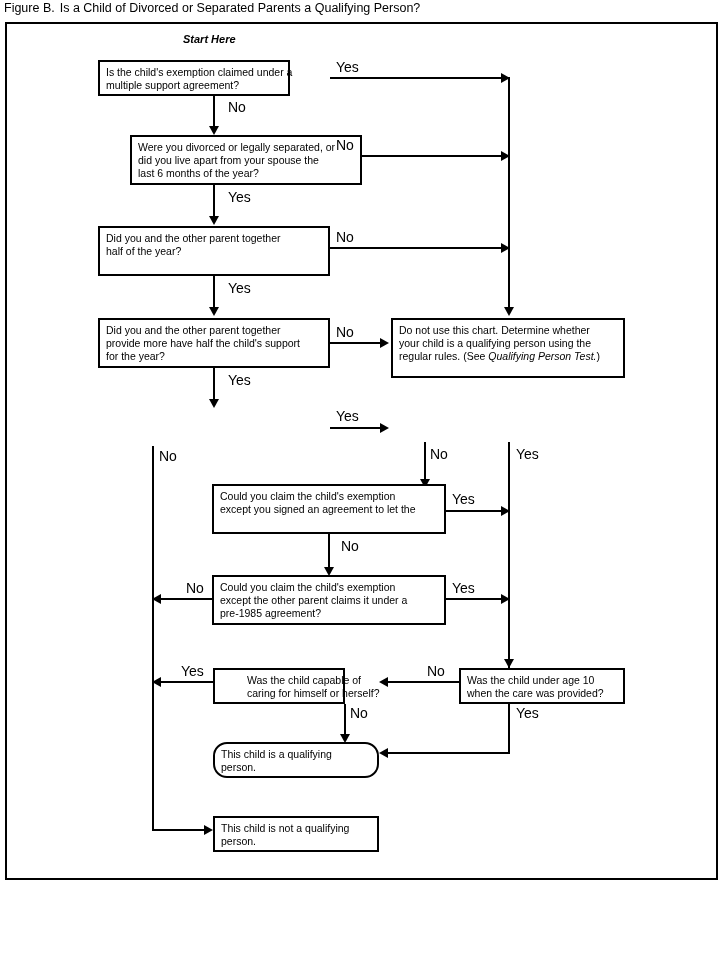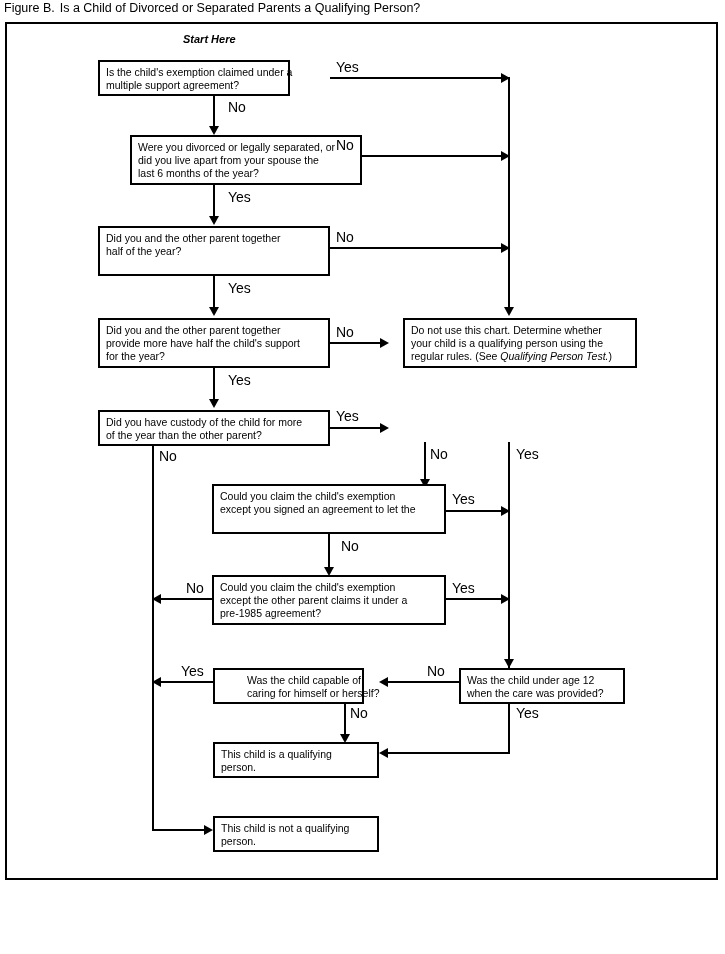--- a/index.html
+++ b/index.html
@@ -172,38 +172,34 @@
 
   <div class="vline" style="left:508px; top:77px; height:235px;"></div>
   <div class="arrow arrow-down" style="left:504px; top:307px;"></div>
 
   <div class="node" style="left:98px; top:318px; width:232px; height:50px;">
     <span class="line">Did you and the other parent together</span>
     <span class="line">provide more have half the child's support</span>
     <span class="line">for the year?</span>
   </div>
 
-  <div class="node" style="left:403px; top:318px; width:234px; height:50px;">
+  <div class="node" style="left:391px; top:318px; width:234px; height:60px;">
     <span class="line">Do not use this chart. Determine whether</span>
     <span class="line">your child is a qualifying person using the</span>
     <span class="line"><span>regular rules. (See </span><i>Qualifying Person Test.</i><span>)</span></span>
   </div>
 
   <div class="hline" style="left:330px; top:342px; width:53px;"></div>
   <div class="arrow arrow-right" style="left:380px; top:338px;"></div>
   <div class="edge-label" style="left:336px; top:326px;">No</div>
 
   <div class="vline" style="left:213px; top:368px; height:36px;"></div>
   <div class="arrow arrow-down" style="left:209px; top:399px;"></div>
   <div class="edge-label" style="left:228px; top:374px;">Yes</div>
 
-  <div class="node" style="left:98px; top:410px; width:232px; height:36px;">
-    <span class="line">Did you have custody of the child for more</span>
-    <span class="line">of the year than the other parent?</span>
-  </div>
 
 
   <div class="hline" style="left:330px; top:427px; width:53px;"></div>
   <div class="arrow arrow-right" style="left:380px; top:423px;"></div>
   <div class="edge-label" style="left:336px; top:410px;">Yes</div>
 
   <div class="vline" style="left:152px; top:446px; height:385px;"></div>
   <div class="hline" style="left:152px; top:829px; width:57px;"></div>
   <div class="arrow arrow-right" style="left:204px; top:825px;"></div>
   <div class="edge-label" style="left:159px; top:450px;">No</div>
@@ -236,48 +232,48 @@
   </div>
 
   <div class="hline" style="left:154px; top:598px; width:58px;"></div>
   <div class="arrow arrow-left" style="left:152px; top:594px;"></div>
   <div class="edge-label" style="left:186px; top:582px;">No</div>
 
   <div class="hline" style="left:446px; top:598px; width:59px;"></div>
   <div class="arrow arrow-right" style="left:501px; top:594px;"></div>
   <div class="edge-label" style="left:452px; top:582px;">Yes</div>
 
-  <div class="node" style="left:213px; top:668px; width:151px; height:36px;padding-left:32px;">
+  <div class="node" style="left:213px; top:668px; width:132px; height:36px;padding-left:32px;">
     <span class="line">Was the child capable of</span>
     <span class="line">caring for himself or herself?</span>
   </div>
 
   <div class="node" style="left:459px; top:668px; width:166px; height:36px;">
-    <span class="line">Was the child under age 12</span>
+    <span class="line">Was the child under age 10</span>
     <span class="line">when the care was provided?</span>
   </div>
 
   <div class="hline" style="left:381px; top:681px; width:78px;"></div>
   <div class="arrow arrow-left" style="left:379px; top:677px;"></div>
   <div class="edge-label" style="left:427px; top:665px;">No</div>
 
   <div class="hline" style="left:154px; top:681px; width:59px;"></div>
   <div class="arrow arrow-left" style="left:152px; top:677px;"></div>
   <div class="edge-label" style="left:181px; top:665px;">Yes</div>
 
   <div class="vline" style="left:344px; top:704px; height:35px;"></div>
   <div class="arrow arrow-down" style="left:340px; top:734px;"></div>
   <div class="edge-label" style="left:350px; top:707px;">No</div>
 
   <div class="vline" style="left:508px; top:704px; height:50px;"></div>
   <div class="hline" style="left:381px; top:752px; width:129px;"></div>
   <div class="arrow arrow-left" style="left:379px; top:748px;"></div>
   <div class="edge-label" style="left:516px; top:707px;">Yes</div>
 
-  <div class="node" style="left:213px; top:742px; width:166px; height:36px;">
+  <div class="node" style="left:213px; top:742px; width:166px; height:36px;border-radius:14px;">
     <span class="line">This child is a qualifying</span>
     <span class="line">person.</span>
   </div>
 
   <div class="node" style="left:213px; top:816px; width:166px; height:36px;">
     <span class="line">This child is not a qualifying</span>
     <span class="line">person.</span>
   </div>
 
 </div>

